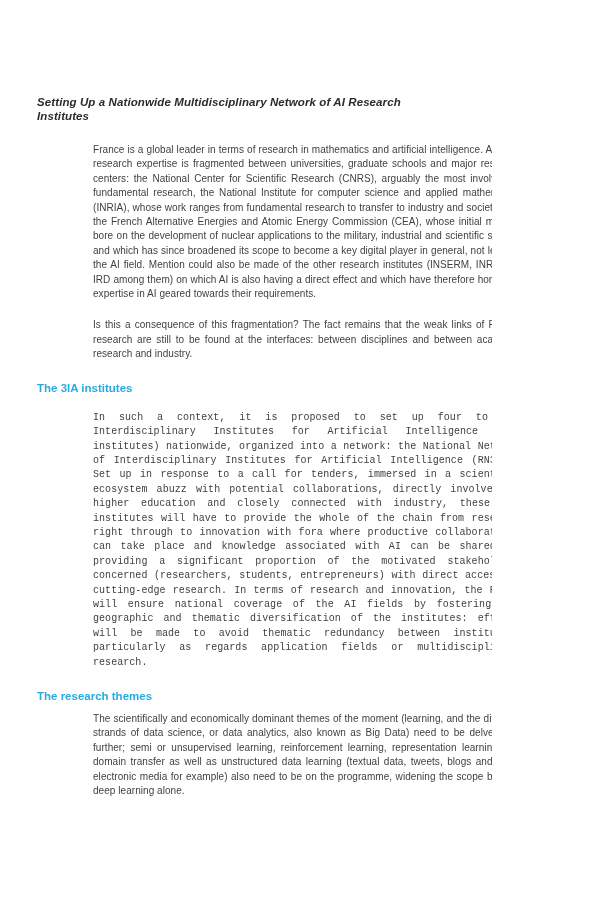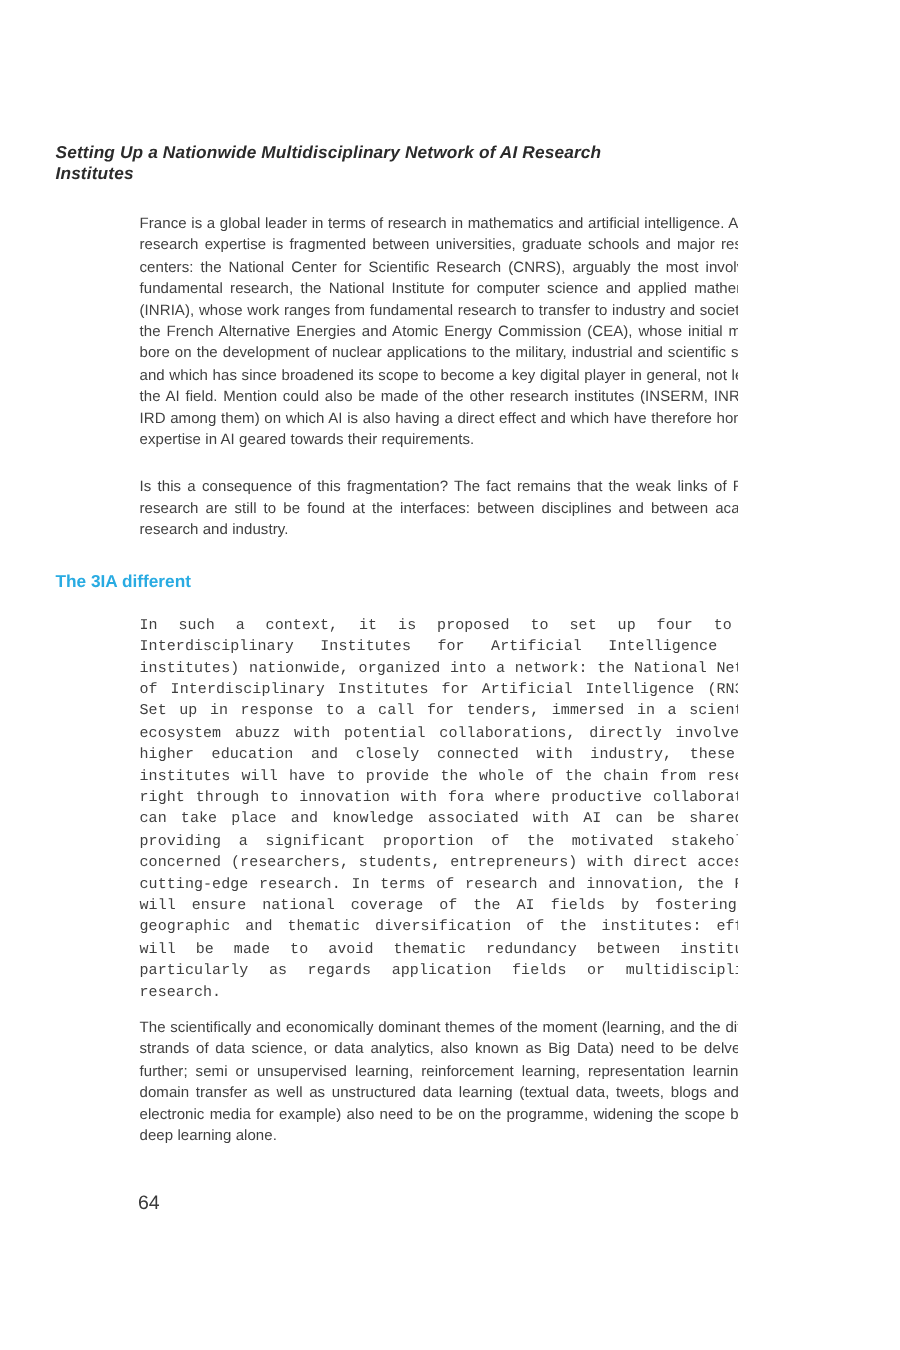--- a/index.html
+++ b/index.html
@@ -60,23 +60,23 @@
 <body>
 
 <div class="page">
 
   <h1 class="doc-title">Setting Up a Nationwide Multidisciplinary Network of AI Research Institutes</h1>
 
   <p class="para para-1">France is a global leader in terms of research in mathematics and artificial intelligence. And yet research expertise is fragmented between universities, graduate schools and major research centers: the National Center for Scientific Research (CNRS), arguably the most involved in fundamental research, the National Institute for computer science and applied mathematics (INRIA), whose work ranges from fundamental research to transfer to industry and society, and the French Alternative Energies and Atomic Energy Commission (CEA), whose initial mission bore on the development of nuclear applications to the military, industrial and scientific sectors and which has since broadened its scope to become a key digital player in general, not least in the AI field. Mention could also be made of the other research institutes (INSERM, INRA and IRD among them) on which AI is also having a direct effect and which have therefore honed an expertise in AI geared towards their requirements.</p>
 
   <p class="para para-2">Is this a consequence of this fragmentation? The fact remains that the weak links of French research are still to be found at the interfaces: between disciplines and between academic research and industry.</p>
 
-  <h2 class="sub-heading sub-1">The 3IA different</h2>
+  <h2 class="sub-heading sub-1">The 3IA institutes</h2>
 
   <p class="para para-3">In such a context, it is proposed to set up four to six Interdisciplinary Institutes for Artificial Intelligence (3IA institutes) nationwide, organized into a network: the National Network of Interdisciplinary Institutes for Artificial Intelligence (RN3IA). Set up in response to a call for tenders, immersed in a scientific ecosystem abuzz with potential collaborations, directly involved in higher education and closely connected with industry, these 3IA institutes will have to provide the whole of the chain from research right through to innovation with fora where productive collaborations can take place and knowledge associated with AI can be shared—and providing a significant proportion of the motivated stakeholders concerned (researchers, students, entrepreneurs) with direct access to cutting-edge research. In terms of research and innovation, the RN3IA will ensure national coverage of the AI fields by fostering the geographic and thematic diversification of the institutes: efforts will be made to avoid thematic redundancy between institutes, particularly as regards application fields or multidisciplinary research.</p>
 
+  <h2 class="sub-heading sub-2">The research themes</h2>
 
 
   <p class="para para-5">The scientifically and economically dominant themes of the moment (learning, and the different strands of data science, or data analytics, also known as Big Data) need to be delved into further; semi or unsupervised learning, reinforcement learning, representation learning and domain transfer as well as unstructured data learning (textual data, tweets, blogs and other electronic media for example) also need to be on the programme, widening the scope beyond deep learning alone.</p>
 
-  <div class="page-number">64</div>
 
 </div>
 
 </body></html>

